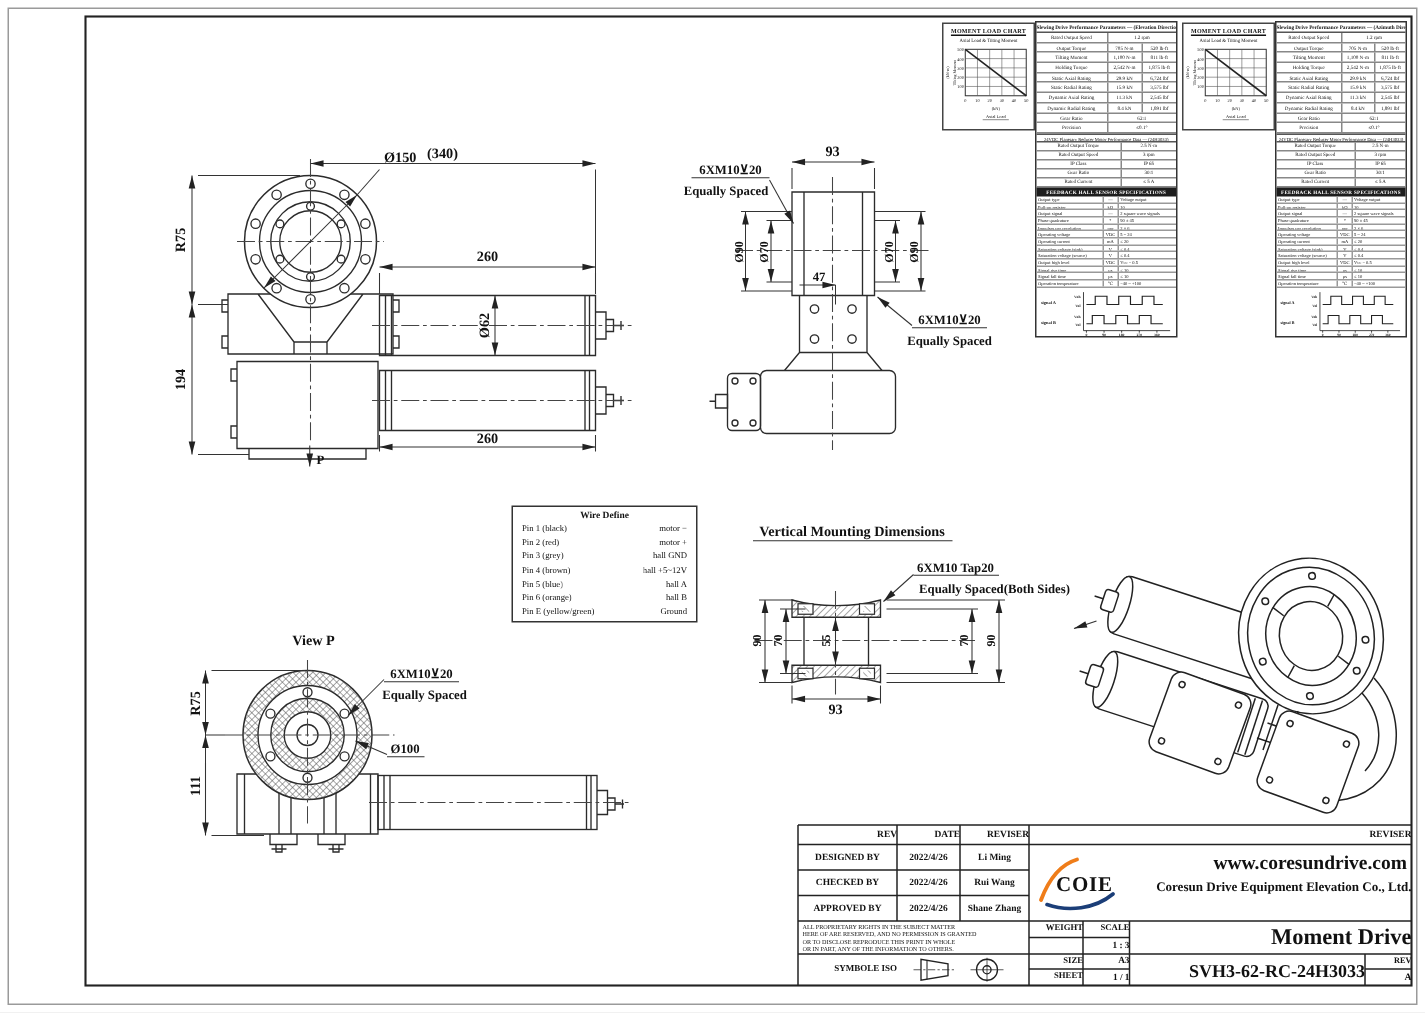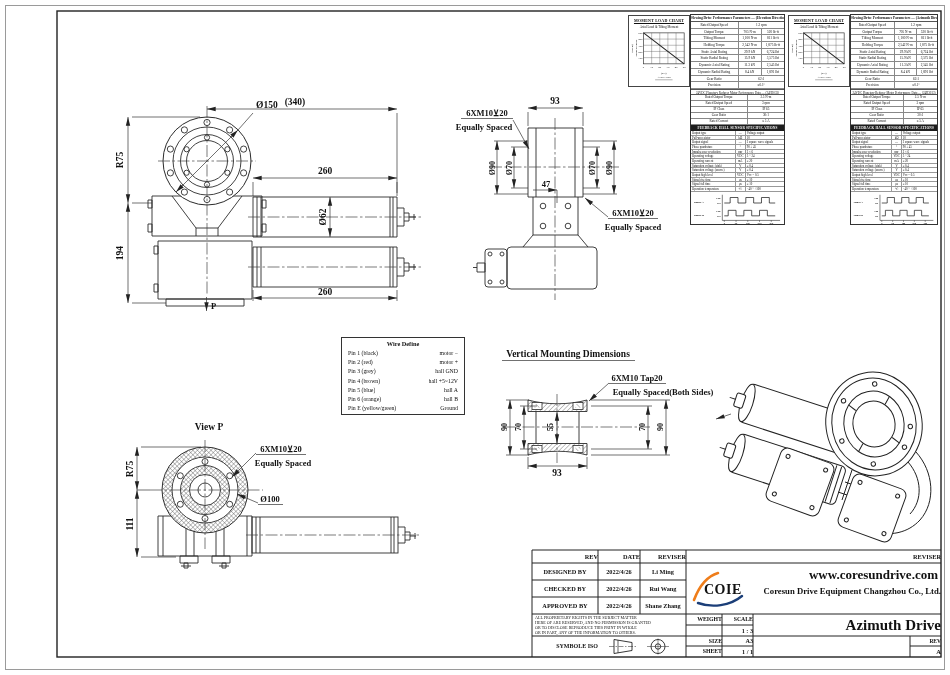--- a/index.html
+++ b/index.html
@@ -783,55 +783,56 @@
         <span class="c2">Shane Zhang</span>
       </div>
     </div>
 
   <svg class="abs" style="left:688px;top:568px;" width="58" height="40" viewBox="0 0 58 40">
     <path d="M6,32 C12,16 20,8 30,5" stroke="#ef7d1a" stroke-width="2.6" fill="none" stroke-linecap="round"></path>
     <path d="M10,35 C24,40 42,38 54,28" stroke="#1b3e78" stroke-width="2.4" fill="none" stroke-linecap="round"></path>
     <text x="16" y="26" font-size="14" font-weight="bold" fill="#1b3e78" letter-spacing="0.5">COIE</text>
   </svg>
   <div class="tbt" style="left:748px;top:566px;width:190px;height:17px;line-height:17px;font-size:13px;font-weight:bold;">www.coresundrive.com</div>
-  <div class="tbt" style="left:744px;top:585px;width:197px;height:13px;line-height:13px;font-size:8.7px;font-weight:bold;">Coresun Drive Equipment Changzhou Co., Ltd.</div>
+  <div class="tbt" style="left:744px;top:585px;width:197px;height:13px;line-height:13px;font-size:8.7px;font-weight:bold;">Coresun Drive Equipment Elevation Co., Ltd.</div>
 
   <div class="prop">
       <div class="trow">
         <span class="c0">ALL PROPRIETARY RIGHTS IN THE SUBJECT MATTER</span>
       </div>
       <div class="trow">
         <span class="c0">HERE OF ARE RESERVED, AND NO PERMISSION IS GRANTED</span>
       </div>
       <div class="trow">
         <span class="c0">OR TO DISCLOSE REPRODUCE THIS PRINT IN WHOLE</span>
       </div>
       <div class="trow">
         <span class="c0">OR IN PART, ANY OF THE INFORMATION TO OTHERS.</span>
       </div>
     </div>
 
   <div class="tbt" style="left:686px;top:614px;width:36px;height:11px;line-height:11px;font-size:5.8px;font-weight:bold;">WEIGHT</div>
   <div class="tbt" style="left:722px;top:614px;width:31px;height:11px;line-height:11px;font-size:5.8px;font-weight:bold;">SCALE</div>
   <div class="tbt" style="left:722px;top:625px;width:31px;height:11px;line-height:11px;font-size:6.2px;font-weight:bold;">1 : 3</div>
-  <div class="tbt" style="left:753px;top:616px;width:188px;height:19px;line-height:19px;font-size:15px;font-weight:bold;">Azimuth Drive</div>
+  <div class="tbt" style="left:753px;top:616px;width:188px;height:19px;line-height:19px;font-size:15px;font-weight:bold;">Moment Drive</div>
 
   <div class="tbt" style="left:532px;top:641px;width:66px;height:11px;line-height:11px;font-size:6px;font-weight:bold;">SYMBOLE ISO</div>
   <svg class="abs" style="left:600px;top:638px;" width="84" height="17" viewBox="0 0 84 17">
     <path d="M14,1.5 V15.5 L32,12.5 V4.5 Z" fill="none" stroke="#222" stroke-width="0.9"></path>
     <line x1="18" y1="2.2" x2="18" y2="14.8" stroke="#222" stroke-width="0.7"></line>
     <line x1="9" y1="8.5" x2="37" y2="8.5" stroke="#222" stroke-width="0.5" stroke-dasharray="5 1.5 1.5 1.5"></line>
     <g stroke="#222" fill="none">
       <circle cx="58" cy="8.5" r="7" stroke-width="0.9"></circle>
       <circle cx="58" cy="8.5" r="2.7" stroke-width="0.9"></circle>
       <line x1="47" y1="8.5" x2="69" y2="8.5" stroke-width="0.5"></line>
       <line x1="58" y1="0.5" x2="58" y2="16.5" stroke-width="0.5"></line>
     </g>
   </svg>
 
   <div class="tbt" style="left:686px;top:636px;width:36px;height:10px;line-height:10px;font-size:5.8px;font-weight:bold;">SIZE</div>
   <div class="tbt" style="left:722px;top:636px;width:31px;height:10px;line-height:10px;font-size:6.2px;font-weight:bold;">A3</div>
   <div class="tbt" style="left:686px;top:646px;width:36px;height:11px;line-height:11px;font-size:5.8px;font-weight:bold;">SHEET</div>
   <div class="tbt" style="left:722px;top:646px;width:31px;height:11px;line-height:11px;font-size:6.2px;font-weight:bold;">1 / 1</div>
+  <div class="tbt" style="left:753px;top:638px;width:157px;height:18px;line-height:18px;font-size:12px;font-weight:bold;">SVH3-62-RC-24H3033</div>
   <div class="tbt" style="left:910px;top:637px;width:31px;height:9px;line-height:9px;font-size:5.5px;font-weight:bold;">REV</div>
   <div class="tbt" style="left:910px;top:646px;width:31px;height:11px;line-height:11px;font-size:6.5px;font-weight:bold;">A</div>
 
 </div>
 
 </body></html>

